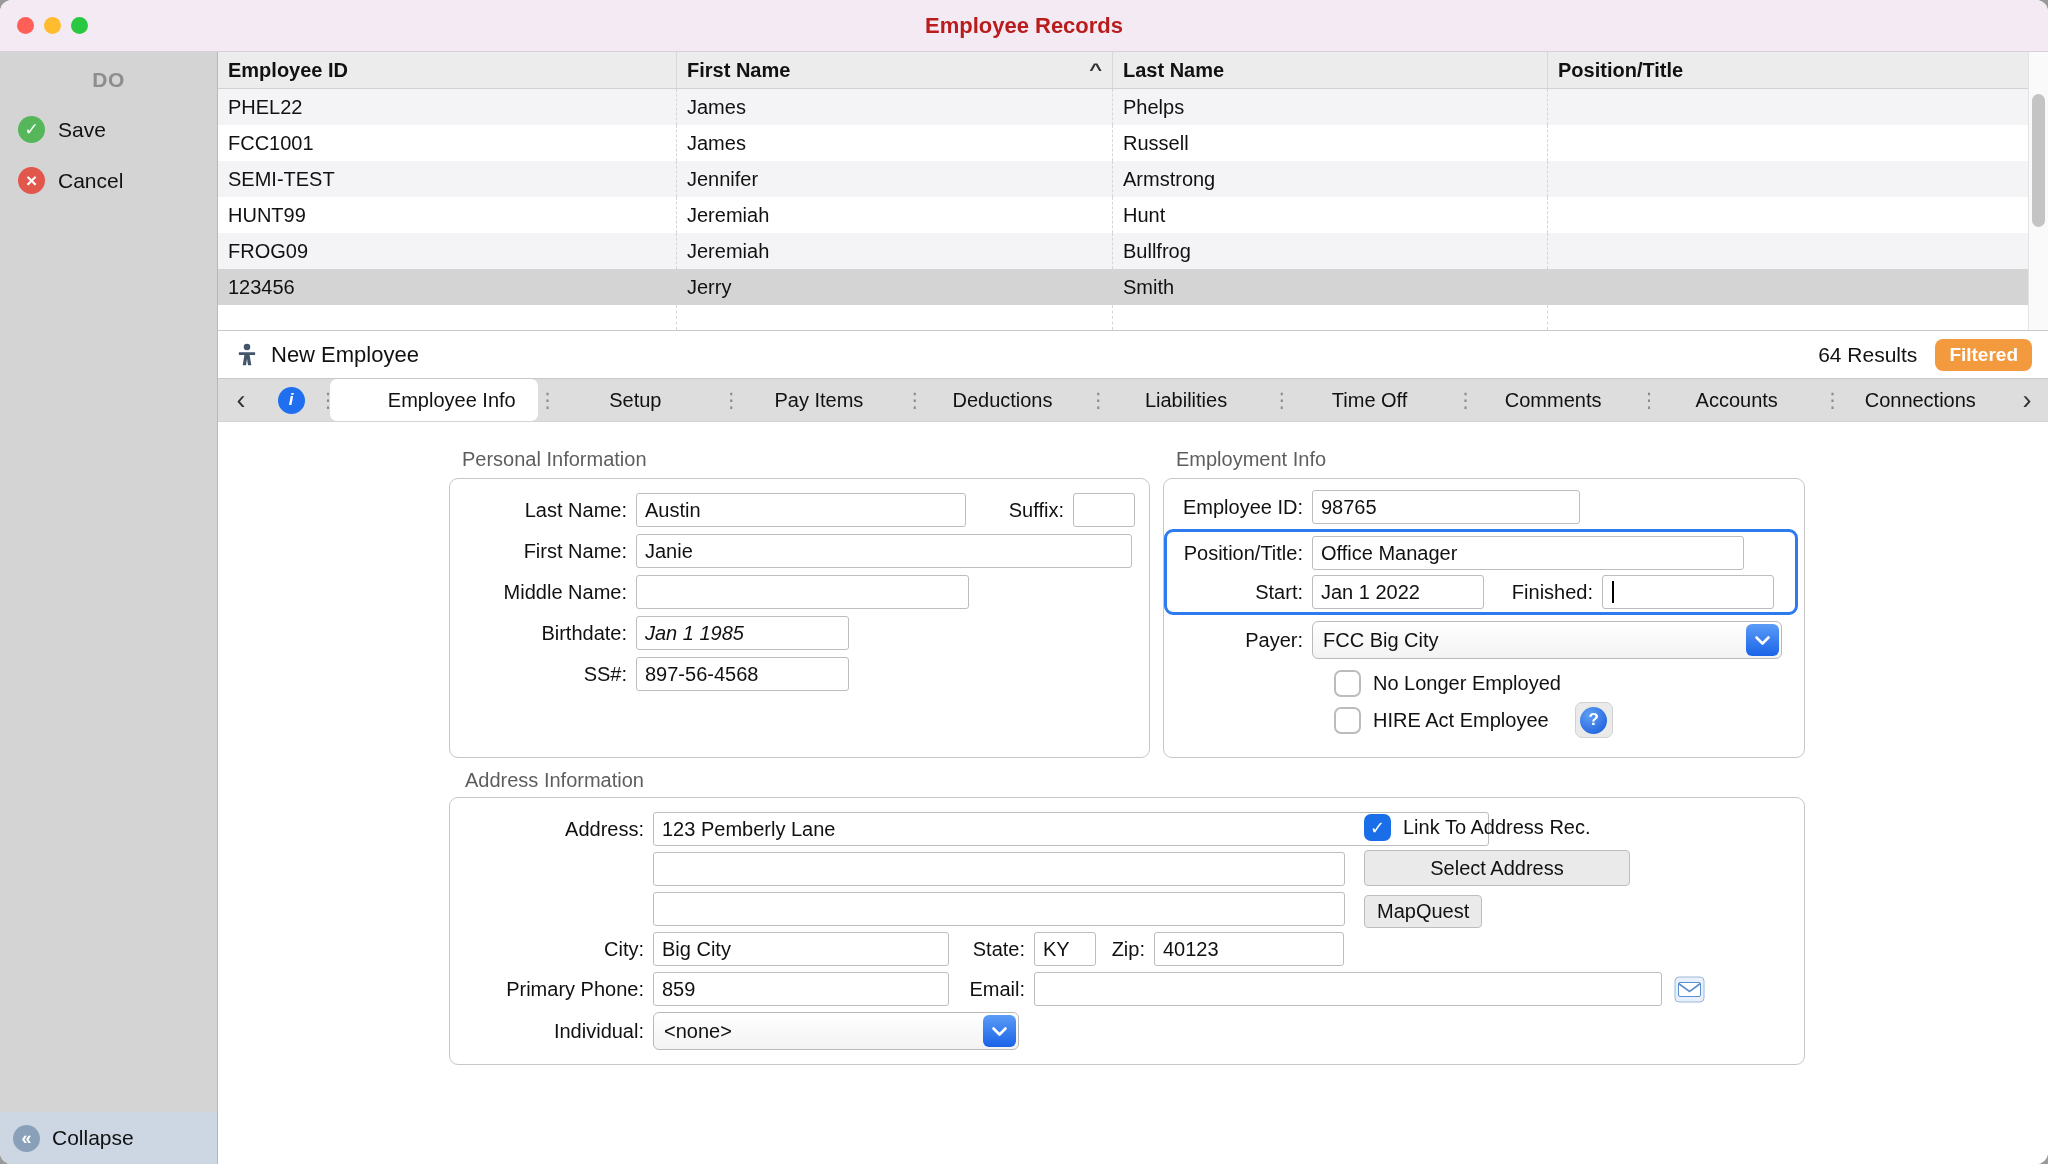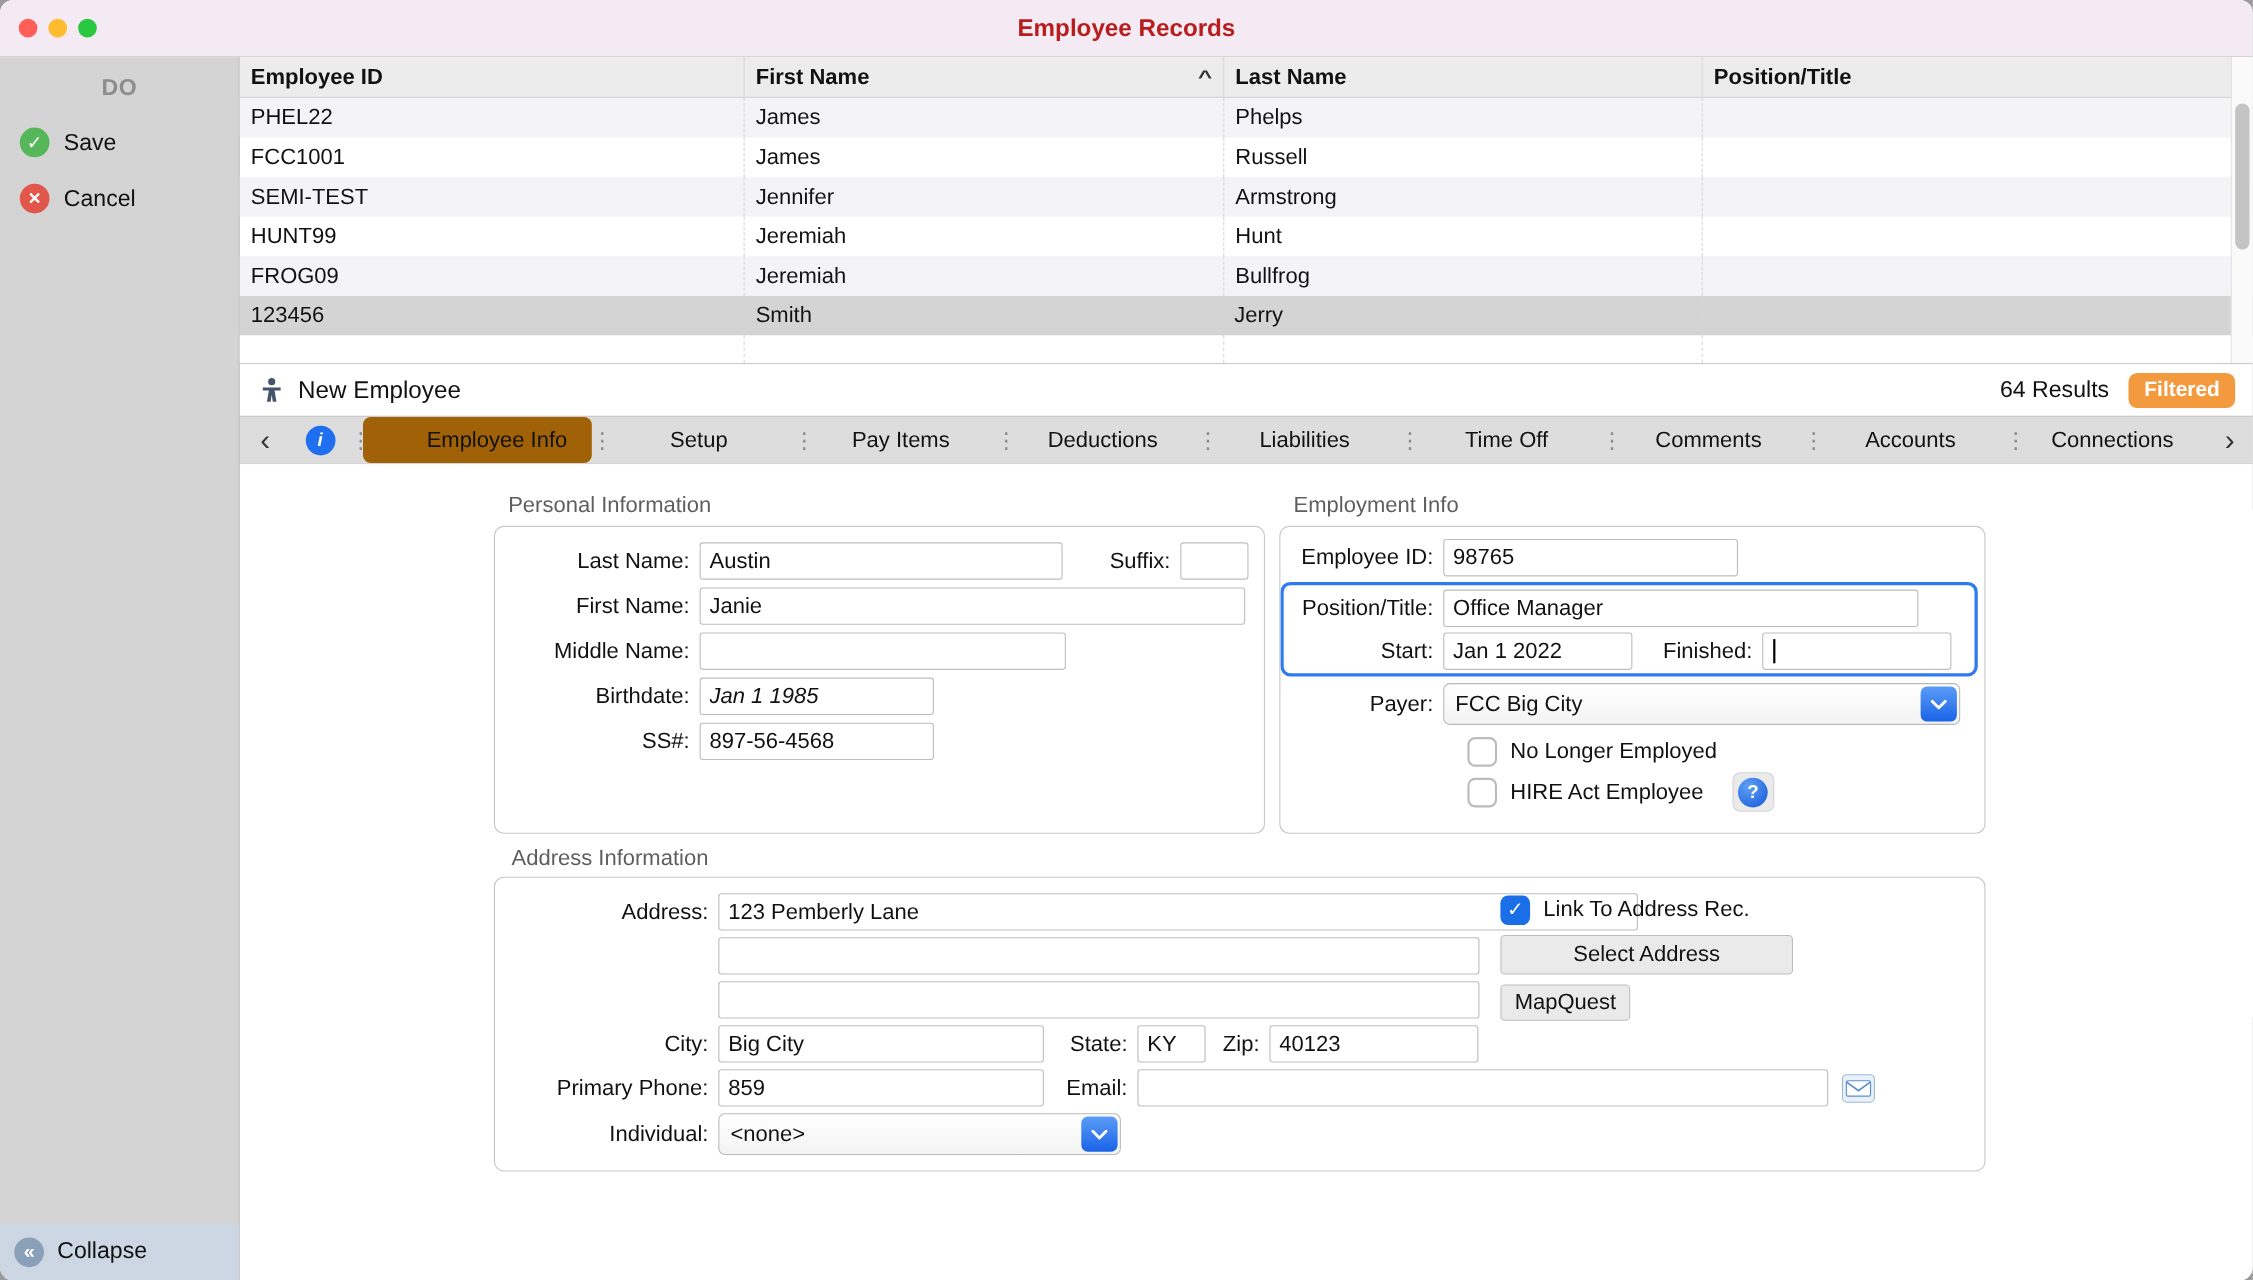--- a/index.html
+++ b/index.html
@@ -46,21 +46,21 @@
   .badge { background:#f49a3e; color:#fff; font-weight:bold; font-size:19px; padding:5px 14px; border-radius:8px; }
 
   
   .tabbar { position:absolute; top:378px; left:218px; right:0; height:44px; background:#dddddd; border-top:1px solid #c9c9c9; border-bottom:1px solid #d4d4d4; display:flex; align-items:center; }
   .nav-chev { width:46px; text-align:center; font-size:27px; color:#333; line-height:40px; }
   .nav-chev.right { width:42px; }
   .info-seg { width:54px; display:flex; justify-content:center; align-items:center; }
   .info-circle { width:27px; height:27px; border-radius:50%; background:#1f6ff0; color:#fff; font-weight:bold; font-style:italic; font-size:17px; display:flex; align-items:center; justify-content:center; }
   .tabsep { color:#8a8a8a; font-size:20px; width:12px; text-align:center; flex:none; }
   .tab { flex:1; height:42px; display:flex; align-items:center; justify-content:center; font-size:20px; white-space:nowrap; padding:0 8px; }
-  .tab.active { background:#a16207; border-radius:7px;padding-left:44px; }
+  .tab.active { background:#ffffff; border-radius:7px;padding-left:44px; }
 
   
   .form-area { position:absolute; top:422px; left:218px; right:0; bottom:0; background:#fff; }
   .group-title { position:absolute; color:#5e5e5e; font-size:20px; }
   .gt-personal { left:244px; top:26px; }
   .gt-employment { left:958px; top:26px; }
   .gt-address { left:247px; top:347px; }
   .gbox { position:absolute; border:1px solid #c7c7c7; border-radius:9px; background:#fff; overflow:hidden; }
   .gb-personal { left:231px; top:56px; width:701px; height:280px; padding-top:14px; }
   .gb-employment { left:945px; top:56px; width:642px; height:280px; padding-top:11px; }
@@ -173,22 +173,22 @@
         <div class="td c4"></div>
       </div>
       <div class="trow">
         <div class="td c1">FROG09</div>
         <div class="td c2">Jeremiah</div>
         <div class="td c3">Bullfrog</div>
         <div class="td c4"></div>
       </div>
       <div class="trow selected">
         <div class="td c1">123456</div>
+        <div class="td c2">Jerry</div>
         <div class="td c3">Smith</div>
-        <div class="td c2">Jerry</div>
         <div class="td c4"></div>
       </div>
       <div class="partial">
         <div class="td c1"></div>
         <div class="td c2"></div>
         <div class="td c3"></div>
         <div class="td c4"></div>
       </div>
     </div>
     <div class="vscroll">

